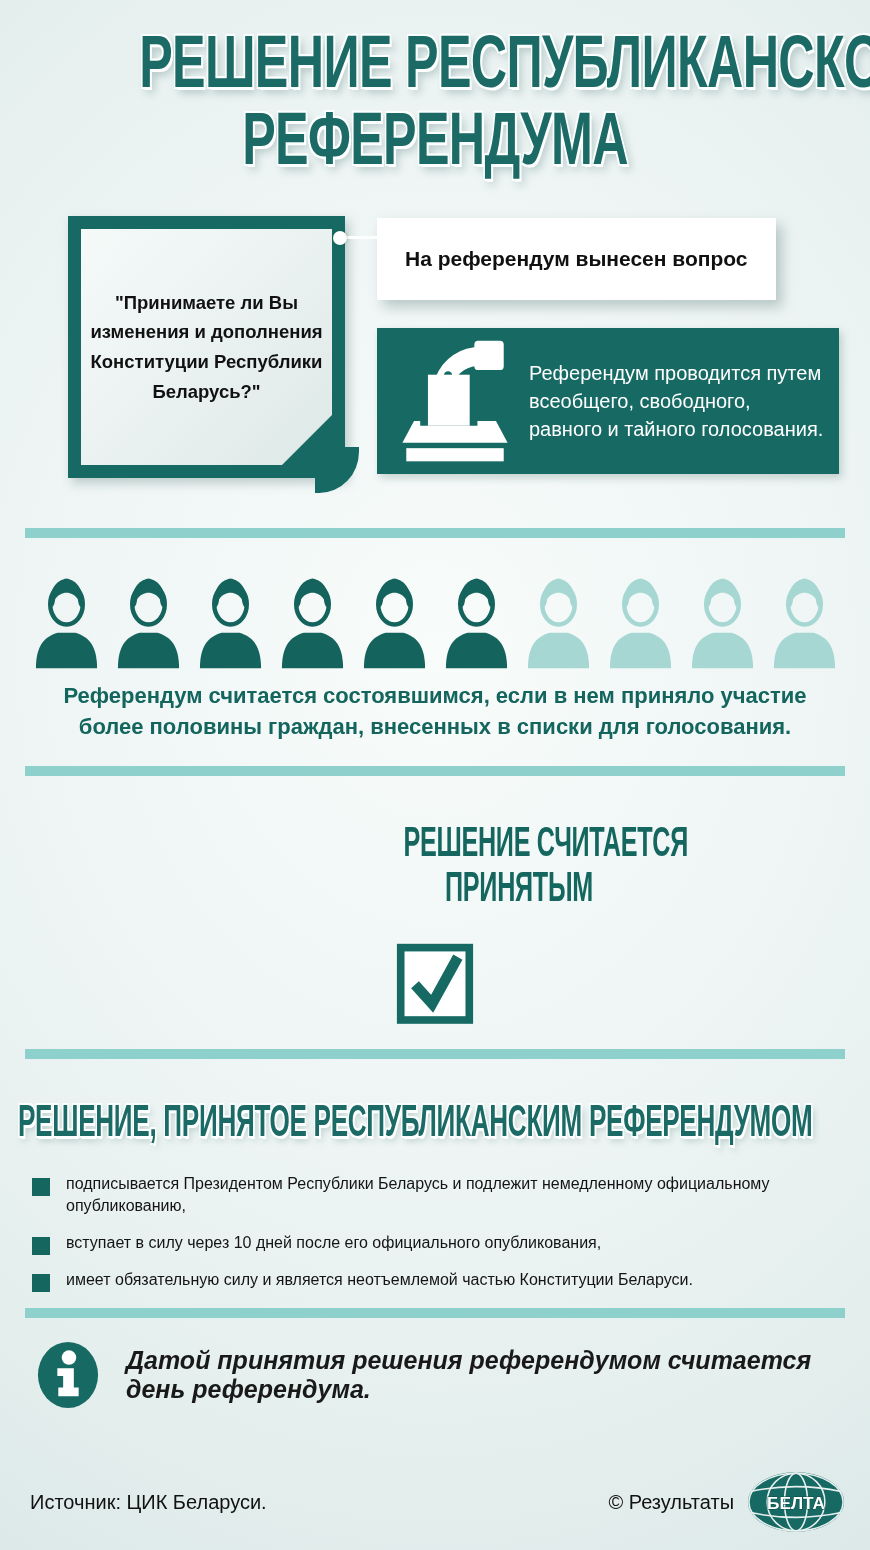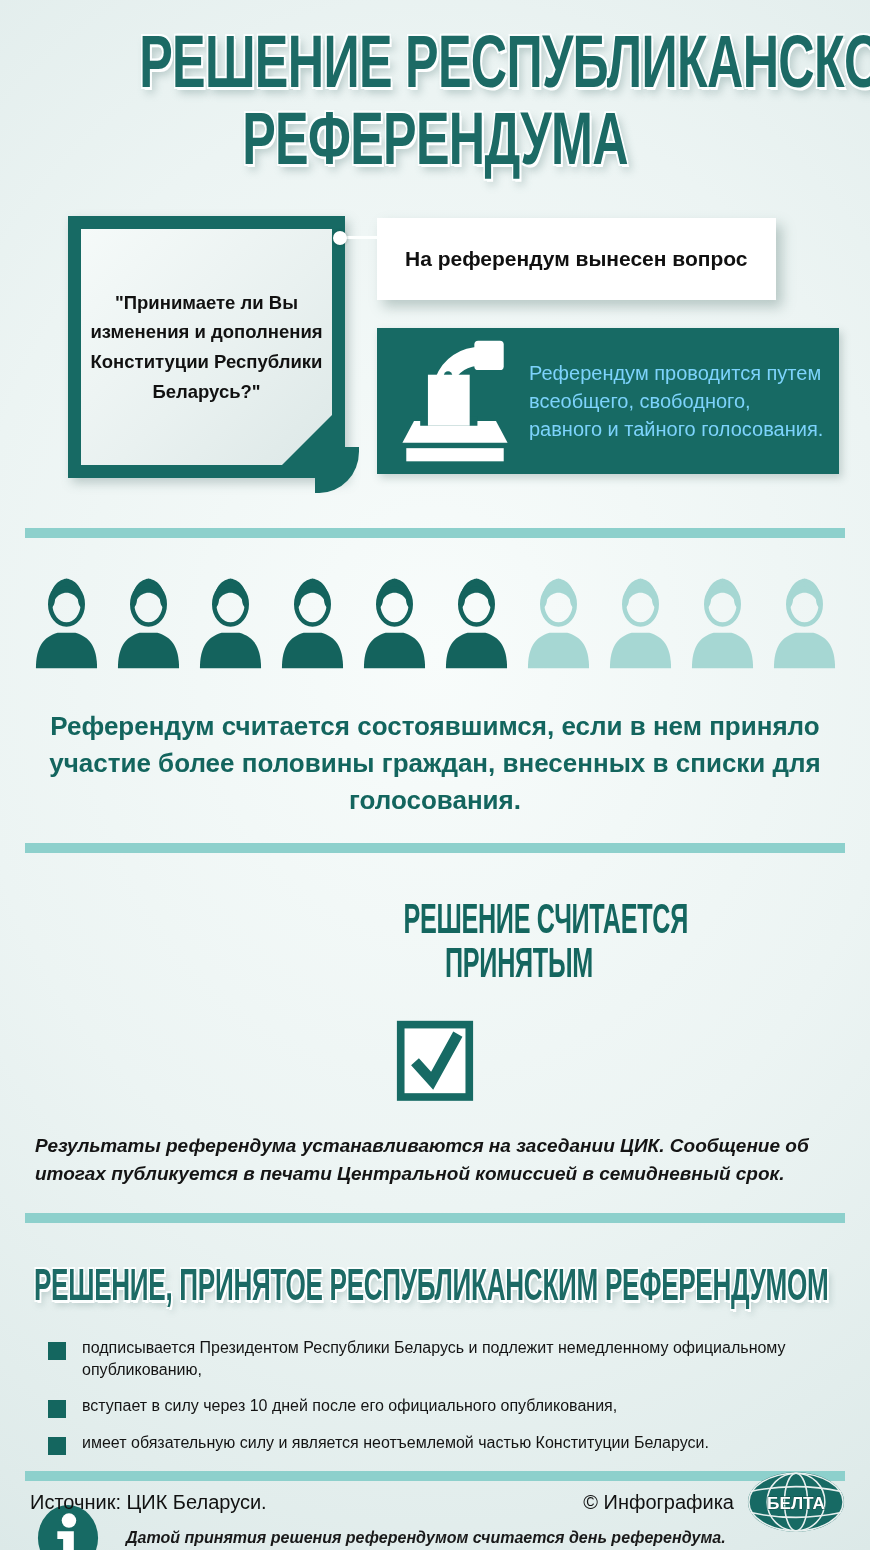--- a/index.html
+++ b/index.html
@@ -37,56 +37,56 @@
     position:absolute; left:377px; top:2px; width:399px; height:82px; background:#ffffff;
     box-shadow:6px 7px 12px rgba(95,125,122,.38);
     display:flex; align-items:center; padding-left:28px;
   }
   .callout p { font-size:21px; font-weight:bold; color:#101010; }
   .vote-box {
     position:absolute; left:377px; top:112px; width:462px; height:146px; background:#176a64;
     display:flex; align-items:center; padding:0 14px 0 20px; box-shadow:3px 4px 8px rgba(90,120,117,.3);
   }
   .vote-box svg { width:116px; height:124px; flex:none; }
-  .vote-box p { margin-left:16px; font-size:20px; line-height:1.4; color:#7dd3fc; }
+  .vote-box p { margin-left:16px; font-size:20px; line-height:1.4; color:#ffffff; }
   
   .bar { width:820px; height:10px; margin:0 auto; background:#8dd0cc; }
   .bar.b1 { margin-top:42px; }
   .bar.b2 { margin-top:24px; }
   .bar.b3 { margin-top:24px; }
   .bar.b4 { margin-top:16px; }
   
   .people-row { margin-top:34px; display:flex; justify-content:center; gap:11px; }
   .person { width:71px; height:98px; }
   .person svg { width:100%; height:100%; }
   .person.voted { color:#14635d; }
   .person.not-voted { color:#a6d7d3; }
-  .turnout-text { margin:38px auto 0; max-width:784px; text-align:center; font-size:26px; font-weight:bold; line-height:1.42; color:#13655e; }
+  .turnout-text { margin:10px auto 0; max-width:784px; text-align:center; font-size:22px; font-weight:bold; line-height:1.42; color:#13655e; }
   
   .accepted { margin-top:44px; display:flex; align-items:center; justify-content:center; gap:26px;flex-direction:column; }
   .accepted-heading { width:316px; text-align:right; color:#14665f; font-weight:bold; }
   .accepted-heading .hl { display:block; white-space:nowrap; font-size:42px; line-height:1.06; transform:scaleX(0.6); transform-origin:100% 50%; letter-spacing:-0.5px; }
   .checkbox-icon { width:80px; height:90px; flex:none; }
   .condition { width:340px; font-size:20px; line-height:1.42; color:#1e1e1e; }
   .results-note { margin:30px auto 0; max-width:812px; font-size:19px; font-style:italic; font-weight:bold; line-height:1.5; color:#141414; padding-left:6px; }
   
-  .decision { margin-top:36px; padding:0 34px; }
+  .decision { margin-top:36px; padding:0 18px; }
   .decision h2 {
     white-space:nowrap; font-size:45px; font-weight:bold; color:#1c6a65; letter-spacing:-0.5px;
     transform:scaleX(0.58); transform-origin:0 50%;
     text-shadow:-2px -2px 0 #fbfefe, 2px -2px 0 #fbfefe, -2px 2px 0 #fbfefe, 3px 3px 0 #ffffff, 5px 5px 9px rgba(110,145,142,.4);
   }
   .bullets { margin-top:26px; list-style:none; padding-left:14px; }
   .bullets li { display:flex; gap:16px; margin-bottom:14px; max-width:790px; }
   .bullets .sq { flex:none; width:18px; height:18px; margin-top:5px; background:#14665f; }
   .bullets p { font-size:16px; line-height:1.38; color:#141414; }
   
   .info-row { margin-top:22px; padding:0 36px; display:flex; align-items:center; gap:26px; }
   .info-row svg { width:64px; height:70px; flex:none; }
-  .info-row p { font-size:16px; font-style:italic; font-weight:bold; color:#191919; }
+  .info-row p { font-size:25px; font-style:italic; font-weight:bold; color:#191919; }
   
   .footer { position:absolute; left:30px; right:24px; bottom:16px; display:flex; justify-content:space-between; align-items:center; }
   .footer .src { font-size:20px; color:#111; }
   .credit { display:flex; align-items:center; gap:12px; }
   .credit span { font-size:20px; color:#111; }
   .belta-logo { width:100px; height:64px; }
 </style>
 </head>
 <body>
 
@@ -190,21 +190,20 @@
     <div class="accepted-heading">
       <span class="hl">РЕШЕНИЕ СЧИТАЕТСЯ</span>
       <span class="hl">ПРИНЯТЫМ</span>
     </div>
     <svg class="checkbox-icon" viewBox="0 0 84 94" aria-hidden="true">
       <rect x="6" y="13" width="72" height="76" fill="#ffffff" stroke="#176a64" stroke-width="8"></rect>
       <path d="M21,52 L39,72 L66,23" stroke="#176a64" stroke-width="11" fill="none"></path>
     </svg>
   </section>
 
-  <p class="results-note">Результаты референдума устанавливаются на заседании ЦИК. Сообщение об итогах публикуется в печати Центральной комиссией в семидневный срок.</p>
 
   <div class="bar b3"></div>
 
   <section class="decision">
     <h2>РЕШЕНИЕ, ПРИНЯТОЕ РЕСПУБЛИКАНСКИМ РЕФЕРЕНДУМОМ</h2>
     <ul class="bullets">
       <li>
         <span class="sq"></span>
         <p>подписывается Президентом Республики Беларусь и подлежит немедленному официальному опубликованию,</p>
       </li>
@@ -226,21 +225,21 @@
       <ellipse cx="33" cy="35" rx="31" ry="34" fill="#176a64"></ellipse>
       <circle cx="34" cy="17" r="7.5" fill="#ffffff"></circle>
       <path d="M22,28 L39,28 L39,48 L44,48 L44,57 L23,57 L23,48 L28,48 L28,36 L22,36 Z" fill="#ffffff"></path>
     </svg>
     <p>Датой принятия решения референдумом считается день референдума.</p>
   </div>
 
   <footer class="footer">
     <span class="src">Источник: ЦИК Беларуси.</span>
     <div class="credit">
-      <span>© Инфографика</span>
+      <span>© Результаты</span>
       <svg class="belta-logo" viewBox="0 0 104 66" aria-hidden="true">
         <ellipse cx="52" cy="33" rx="50" ry="31" fill="#176a64"></ellipse>
         <g stroke="#ffffff" stroke-width="1.6" fill="none" opacity="0.9">
           <ellipse cx="52" cy="33" rx="49" ry="30"></ellipse>
           <ellipse cx="52" cy="33" rx="30" ry="30"></ellipse>
           <ellipse cx="52" cy="33" rx="12" ry="30"></ellipse>
           <path d="M5,22 Q52,12 99,22"></path>
           <path d="M5,44 Q52,54 99,44"></path>
         </g>
         <text x="52" y="40" text-anchor="middle" font-size="18" font-weight="bold" fill="#ffffff" stroke="#0c4a45" stroke-width="1" style="paint-order:stroke; font-family:'Liberation Sans',sans-serif;">БЕЛТА</text>

